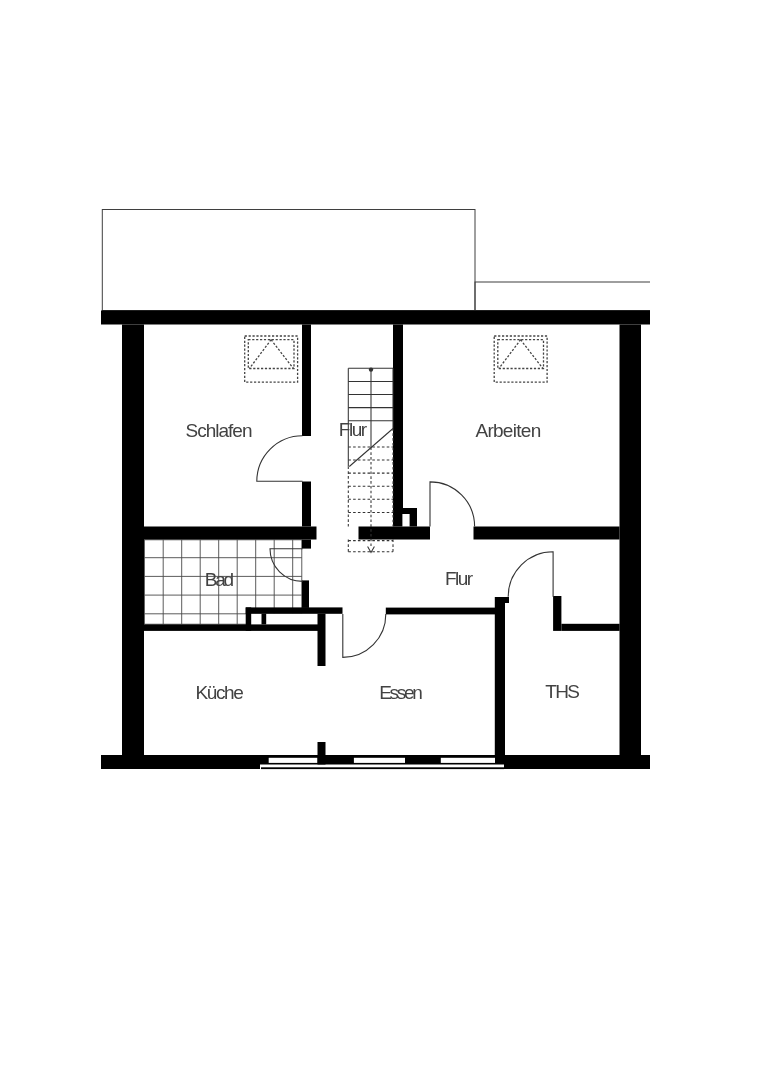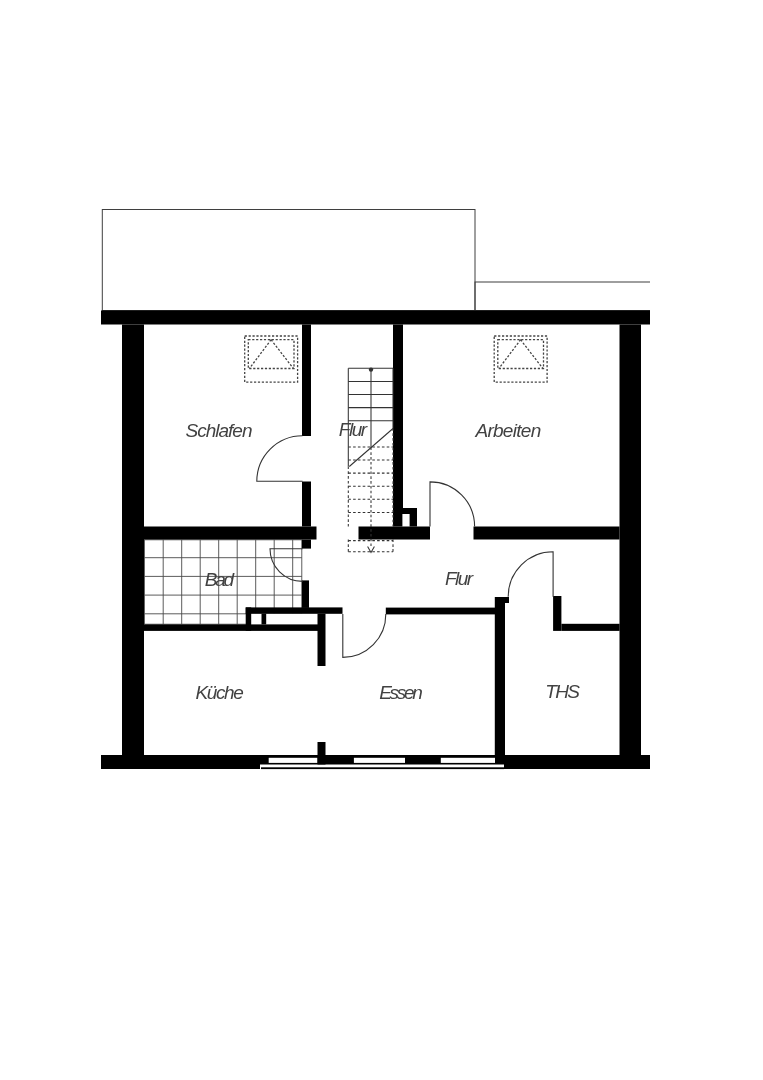--- a/index.html
+++ b/index.html
@@ -1,17 +1,17 @@
 <!DOCTYPE html>
 <html><head>
 <meta charset="utf-8">
 <title>Floorplan</title>
 <style>
   html,body{margin:0;padding:0;background:#ffffff;}
-  .page{width:650px;height:1080px;position:relative;background:#c4b5fd;overflow:hidden;font-style:italic;}
+  .page{width:650px;height:1080px;position:relative;background:#c4b5fd;overflow:hidden;}
   svg{display:block;}
   text{font-family:"Liberation Sans", sans-serif;fill:#424242;}
 </style>
 </head>
 <body>
 <div class="page">
 <svg width="763" height="1080" viewBox="0 0 763 1080">
 <rect x="0" y="0" width="763" height="1080" fill="#ffffff"></rect>
 
 <rect x="102.3" y="209.5" width="372.7" height="101" fill="none" stroke="#3f3f3f" stroke-width="1"></rect>

